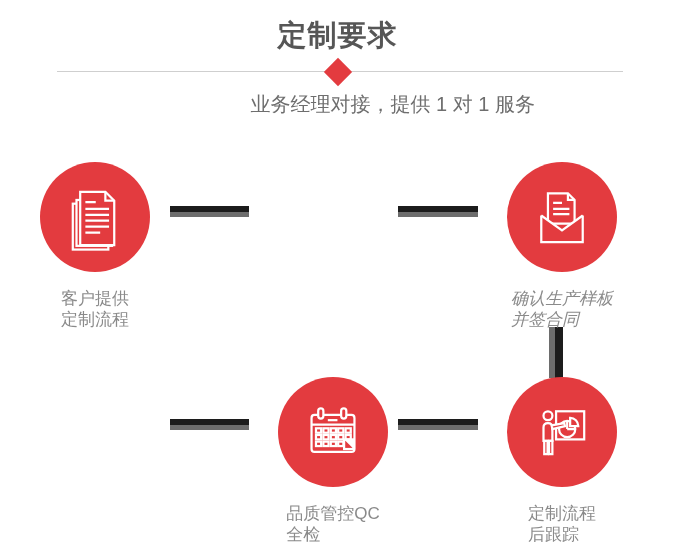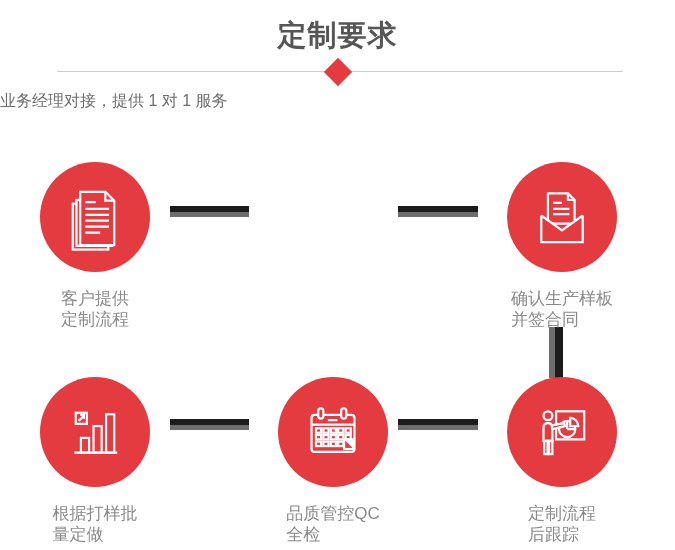--- a/index.html
+++ b/index.html
@@ -18,43 +18,43 @@
   }
   .divider{
     position:absolute; top:71px; left:57px; width:566px; height:1px;
     background:var(--divider);
   }
   .diamond{
     position:absolute; top:62px; left:328px; width:20px; height:20px;
     background:var(--accent); transform:rotate(45deg);
   }
   .subtitle{
-    position:absolute; top:91px; left:0; width:535px; text-align:left;
-    font-size:16px; color:var(--subtitle-gray);
+    position:absolute; top:91px; left:0; width:535px; text-align:right;
+    font-size:20px; color:var(--subtitle-gray);
   }
   .step{ position:absolute; width:110px; text-align:center; }
   .circle{
     width:110px; height:110px; border-radius:50%; background:var(--accent);
     display:flex; align-items:center; justify-content:center;
   }
   .circle svg{ width:74px; height:74px; display:block; }
   .step-label{
     display:inline-block; margin-top:16px; text-align:left;
     font-size:17px; line-height:21px; color:var(--label-gray);
   }
   .conn-h{
     position:absolute; height:11px;
     background:linear-gradient(to bottom, var(--conn-black) 0 55%, var(--conn-gray) 55% 100%);
   }
   .conn-v{
     position:absolute; width:14px;
     background:linear-gradient(to right, var(--conn-gray) 0 45%, var(--conn-black) 45% 100%);
   }
   
-  .s1{left:40px; top:162px;} .s2{left:278px; top:162px;} .s3{left:507px; top:162px;}
+  .s1{left:40px; top:162px;} .s2{left:278px; top:162px;} .s3{left:507px; top:162px;font-style:italic;}
   .s4{left:40px; top:377px;} .s5{left:278px; top:377px;} .s6{left:507px; top:377px;}
   .h1{left:170px; top:206px; width:79px;}
   .h2{left:398px; top:206px; width:80px;}
   .h3{left:170px; top:419px; width:79px;}
   .h4{left:398px; top:419px; width:80px;}
   .v1{left:549px; top:327px; height:51px;}
   svg .ln{fill:none; stroke:var(--white); stroke-width:3;}
   svg .fl{fill:var(--accent); stroke:var(--white); stroke-width:3;}
   svg .wf{fill:var(--white); stroke:none;}
   svg .oc{fill:var(--accent); stroke:none;}
@@ -102,36 +102,20 @@
         <path class="ln" d="M22,48 V84 H78 V48"></path>
         <path class="ln" d="M22,48 L50,68 L78,48"></path>
       </svg>
     </div>
     <div class="step-label">
       <div>确认生产样板</div>
       <div>并签合同</div>
     </div>
   </div>
 
-  <div class="step s4">
-    <div class="circle">
-      <svg viewBox="0 0 100 100">
-        <rect class="ln" x="24" y="24" width="15" height="15"></rect>
-        <path class="ln" d="M28,35 L35,28 M30,27 h5 v5" stroke-width="2.4"></path>
-        <rect class="ln" x="31" y="58" width="11" height="20"></rect>
-        <rect class="ln" x="48" y="42" width="11" height="36"></rect>
-        <rect class="ln" x="65" y="26" width="11" height="52"></rect>
-        <path class="ln" d="M22,78 H80"></path>
-      </svg>
-    </div>
-    <div class="step-label">
-      <div>根据打样批</div>
-      <div>量定做</div>
-    </div>
-  </div>
 
   <div class="step s5">
     <div class="circle">
       <svg viewBox="0 0 100 100">
         <rect class="ln" x="21" y="27" width="58" height="50" rx="4"></rect>
         <path class="ln" d="M21,40 H79"></path>
         <rect class="fl" x="30" y="18" width="7" height="14" rx="3.5"></rect>
         <rect class="fl" x="61" y="18" width="7" height="14" rx="3.5"></rect>
         <path class="ln" d="M43,34 H56"></path>
         <g class="ln" stroke-width="2.4">

